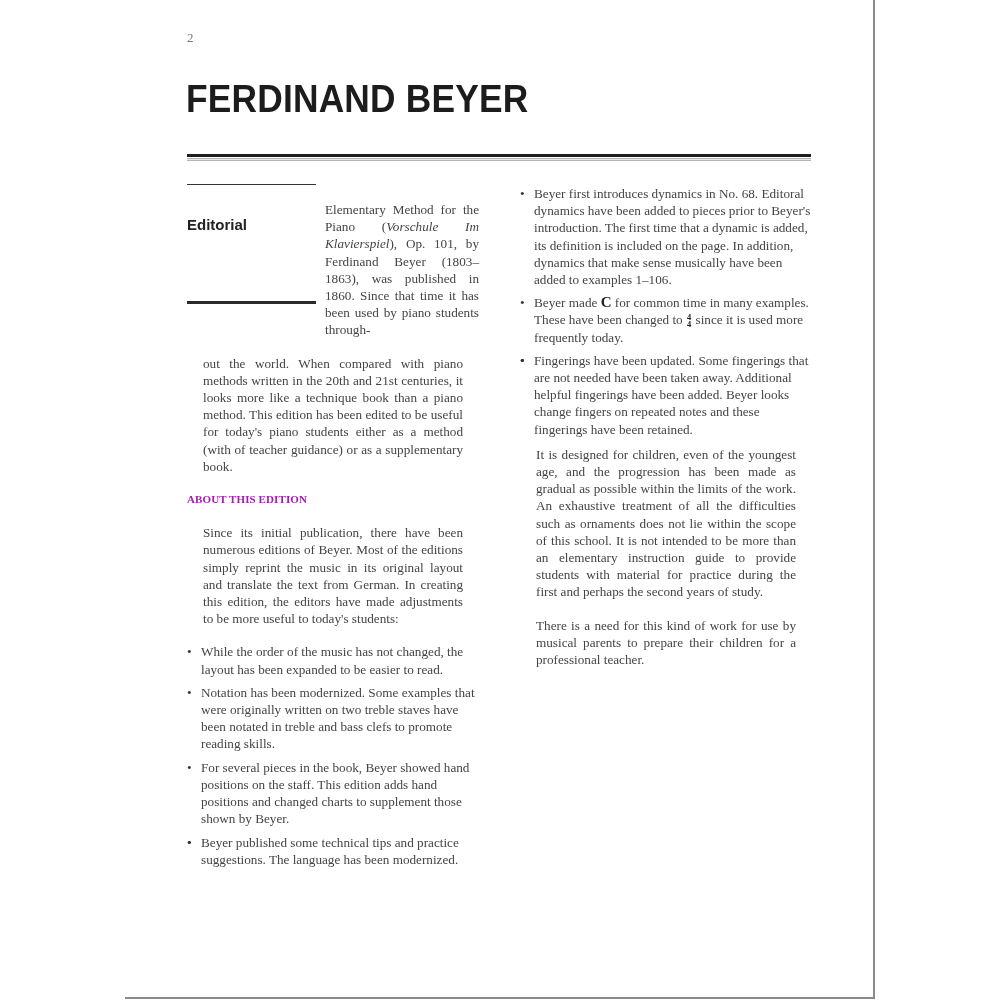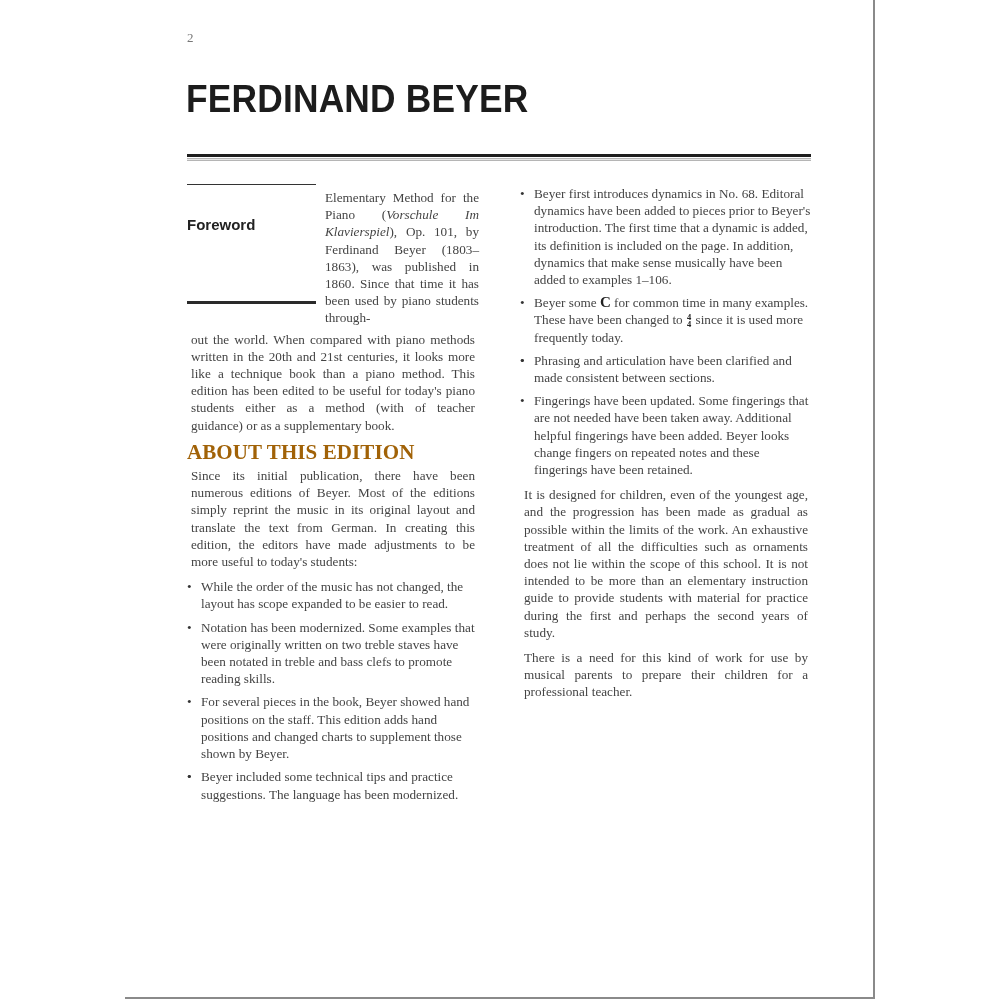--- a/index.html
+++ b/index.html
@@ -30,28 +30,28 @@
       position: absolute; left: 187px; top: 184px; width: 129px; height: 122px;
     }
     .fw-rule-top { position: absolute; left: 0; top: 0; width: 129px; height: 1px; background: #333; }
     .fw-rule-bot { position: absolute; left: 0; top: 117px; width: 129px; height: 3px; background: #2a2a2a; }
     .fw-label {
       position: absolute; left: 0; top: 32px; font-family: "Liberation Sans", "DejaVu Sans", sans-serif;
       font-weight: bold; font-size: 15px; color: #222;
     }
 
     .col { position: absolute; font-size: 13.2px; line-height: 17.2px; color: #444; }
-    .col p { margin: 4px; text-align: justify; }
+    .col p { margin: 16px; text-align: justify; }
     .col-left { left: 187px; top: 185px; width: 292px; }
     .col-right { left: 520px; top: 185px; width: 292px; }
     .intro-first { margin-left: 138px !important; width: 154px; text-align: justify; }
 
     h2.section {
       margin: 10px 0 6px 0; font-family: "Liberation Serif", serif; font-weight: bold;
-      font-size: 21px; color: #a16207; letter-spacing: 0.1px;
+      font-size: 11px; color: #a21caf; letter-spacing: 0.1px;
     }
     ul.bullets { list-style: none; margin: 0; padding: 0; }
     ul.bullets li { position: relative; padding-left: 14px; margin-bottom: 6px; text-align: left; }
     ul.bullets li .dot { position: absolute; left: 0; top: 0; color: #333; }
     .mt8 { margin-top: 8px !important; }
     .para-gap { margin-top: 8px !important; }
     .sym-c { font-weight: bold; font-size: 15px; color: #222; }
     .sym-44 { display: inline-block; vertical-align: middle; font-weight: bold; font-size: 8.5px; line-height: 7px; text-align: center; color: #222; margin: 0 1px; }
   </style>
 </head>
@@ -61,44 +61,44 @@
 
 <div class="page-number">2</div>
 <h1 class="title">FERDINAND BEYER</h1>
 <div class="title-rule">
   <div class="dark"></div>
   <div class="light"></div>
 </div>
 
 <div class="foreword-side">
   <div class="fw-rule-top"></div>
-  <div class="fw-label">Foreword</div>
+  <div class="fw-label">Editorial</div>
   <div class="fw-rule-bot"></div>
 </div>
 
 <div class="col col-left">
   <p class="intro-first" style="font-size:13.2px; line-height:17.2px;"><span>Elementary Method for the Piano (</span><i>Vorschule Im Klavierspiel</i><span>), Op. 101, by Ferdinand Beyer (1803–1863), was published in 1860. Since that time it has been used by piano students through-</span></p>
   <p>out the world. When compared with piano methods written in the 20th and 21st centuries, it looks more like a technique book than a piano method. This edition has been edited to be useful for today's piano students either as a method (with of teacher guidance) or as a supplementary book.</p>
 
   <h2 class="section">ABOUT THIS EDITION</h2>
   <p>Since its initial publication, there have been numerous editions of Beyer. Most of the editions simply reprint the music in its original layout and translate the text from German. In creating this edition, the editors have made adjustments to be more useful to today's students:</p>
 
   <ul class="bullets mt8" style="margin-top:9px;">
-    <li><span class="dot">•</span><span>While the order of the music has not changed, the layout has scope expanded to be easier to read.</span></li>
+    <li><span class="dot">•</span><span>While the order of the music has not changed, the layout has been expanded to be easier to read.</span></li>
     <li><span class="dot">•</span><span>Notation has been modernized. Some examples that were originally written on two treble staves have been notated in treble and bass clefs to promote reading skills.</span></li>
     <li><span class="dot">•</span><span>For several pieces in the book, Beyer showed hand positions on the staff. This edition adds hand positions and changed charts to supplement those shown by Beyer.</span></li>
     <li><span class="dot">•</span></li>
-    <li><span class="dot">•</span><span>Beyer included some technical tips and practice suggestions. The language has been modernized.</span></li>
+    <li><span class="dot">•</span><span>Beyer published some technical tips and practice suggestions. The language has been modernized.</span></li>
   </ul>
 </div>
 
 <div class="col col-right">
   <ul class="bullets">
     <li><span class="dot">•</span><span>Beyer first introduces dynamics in No. 68. Editoral dynamics have been added to pieces prior to Beyer's introduction. The first time that a dynamic is added, its definition is included on the page. In addition, dynamics that make sense musically have been added to examples 1–106.</span></li>
-    <li><span class="dot">•</span><span>Beyer some </span><span class="sym-c">C</span><span> for common time in many examples. These have been changed to </span><span class="sym-44"><span>4</span><br><span>4</span></span><span> since it is used more frequently today.</span></li>
+    <li><span class="dot">•</span><span>Beyer made </span><span class="sym-c">C</span><span> for common time in many examples. These have been changed to </span><span class="sym-44"><span>4</span><br><span>4</span></span><span> since it is used more frequently today.</span></li>
     <li><span class="dot">•</span></li>
-    <li><span class="dot">•</span><span>Phrasing and articulation have been clarified and made consistent between sections.</span></li>
+    <li><span class="dot">•</span></li>
     <li><span class="dot">•</span><span>Fingerings have been updated. Some fingerings that are not needed have been taken away. Additional helpful fingerings have been added. Beyer looks change fingers on repeated notes and these fingerings have been retained.</span></li>
   </ul>
 
   <p class="para-gap">It is designed for children, even of the youngest age, and the progression has been made as gradual as possible within the limits of the work. An exhaustive treatment of all the difficulties such as ornaments does not lie within the scope of this school. It is not intended to be more than an elementary instruction guide to provide students with material for practice during the first and perhaps the second years of study.</p>
   <p class="para-gap">There is a need for this kind of work for use by musical parents to prepare their children for a professional teacher.</p>
 </div>
 
 </body></html>

